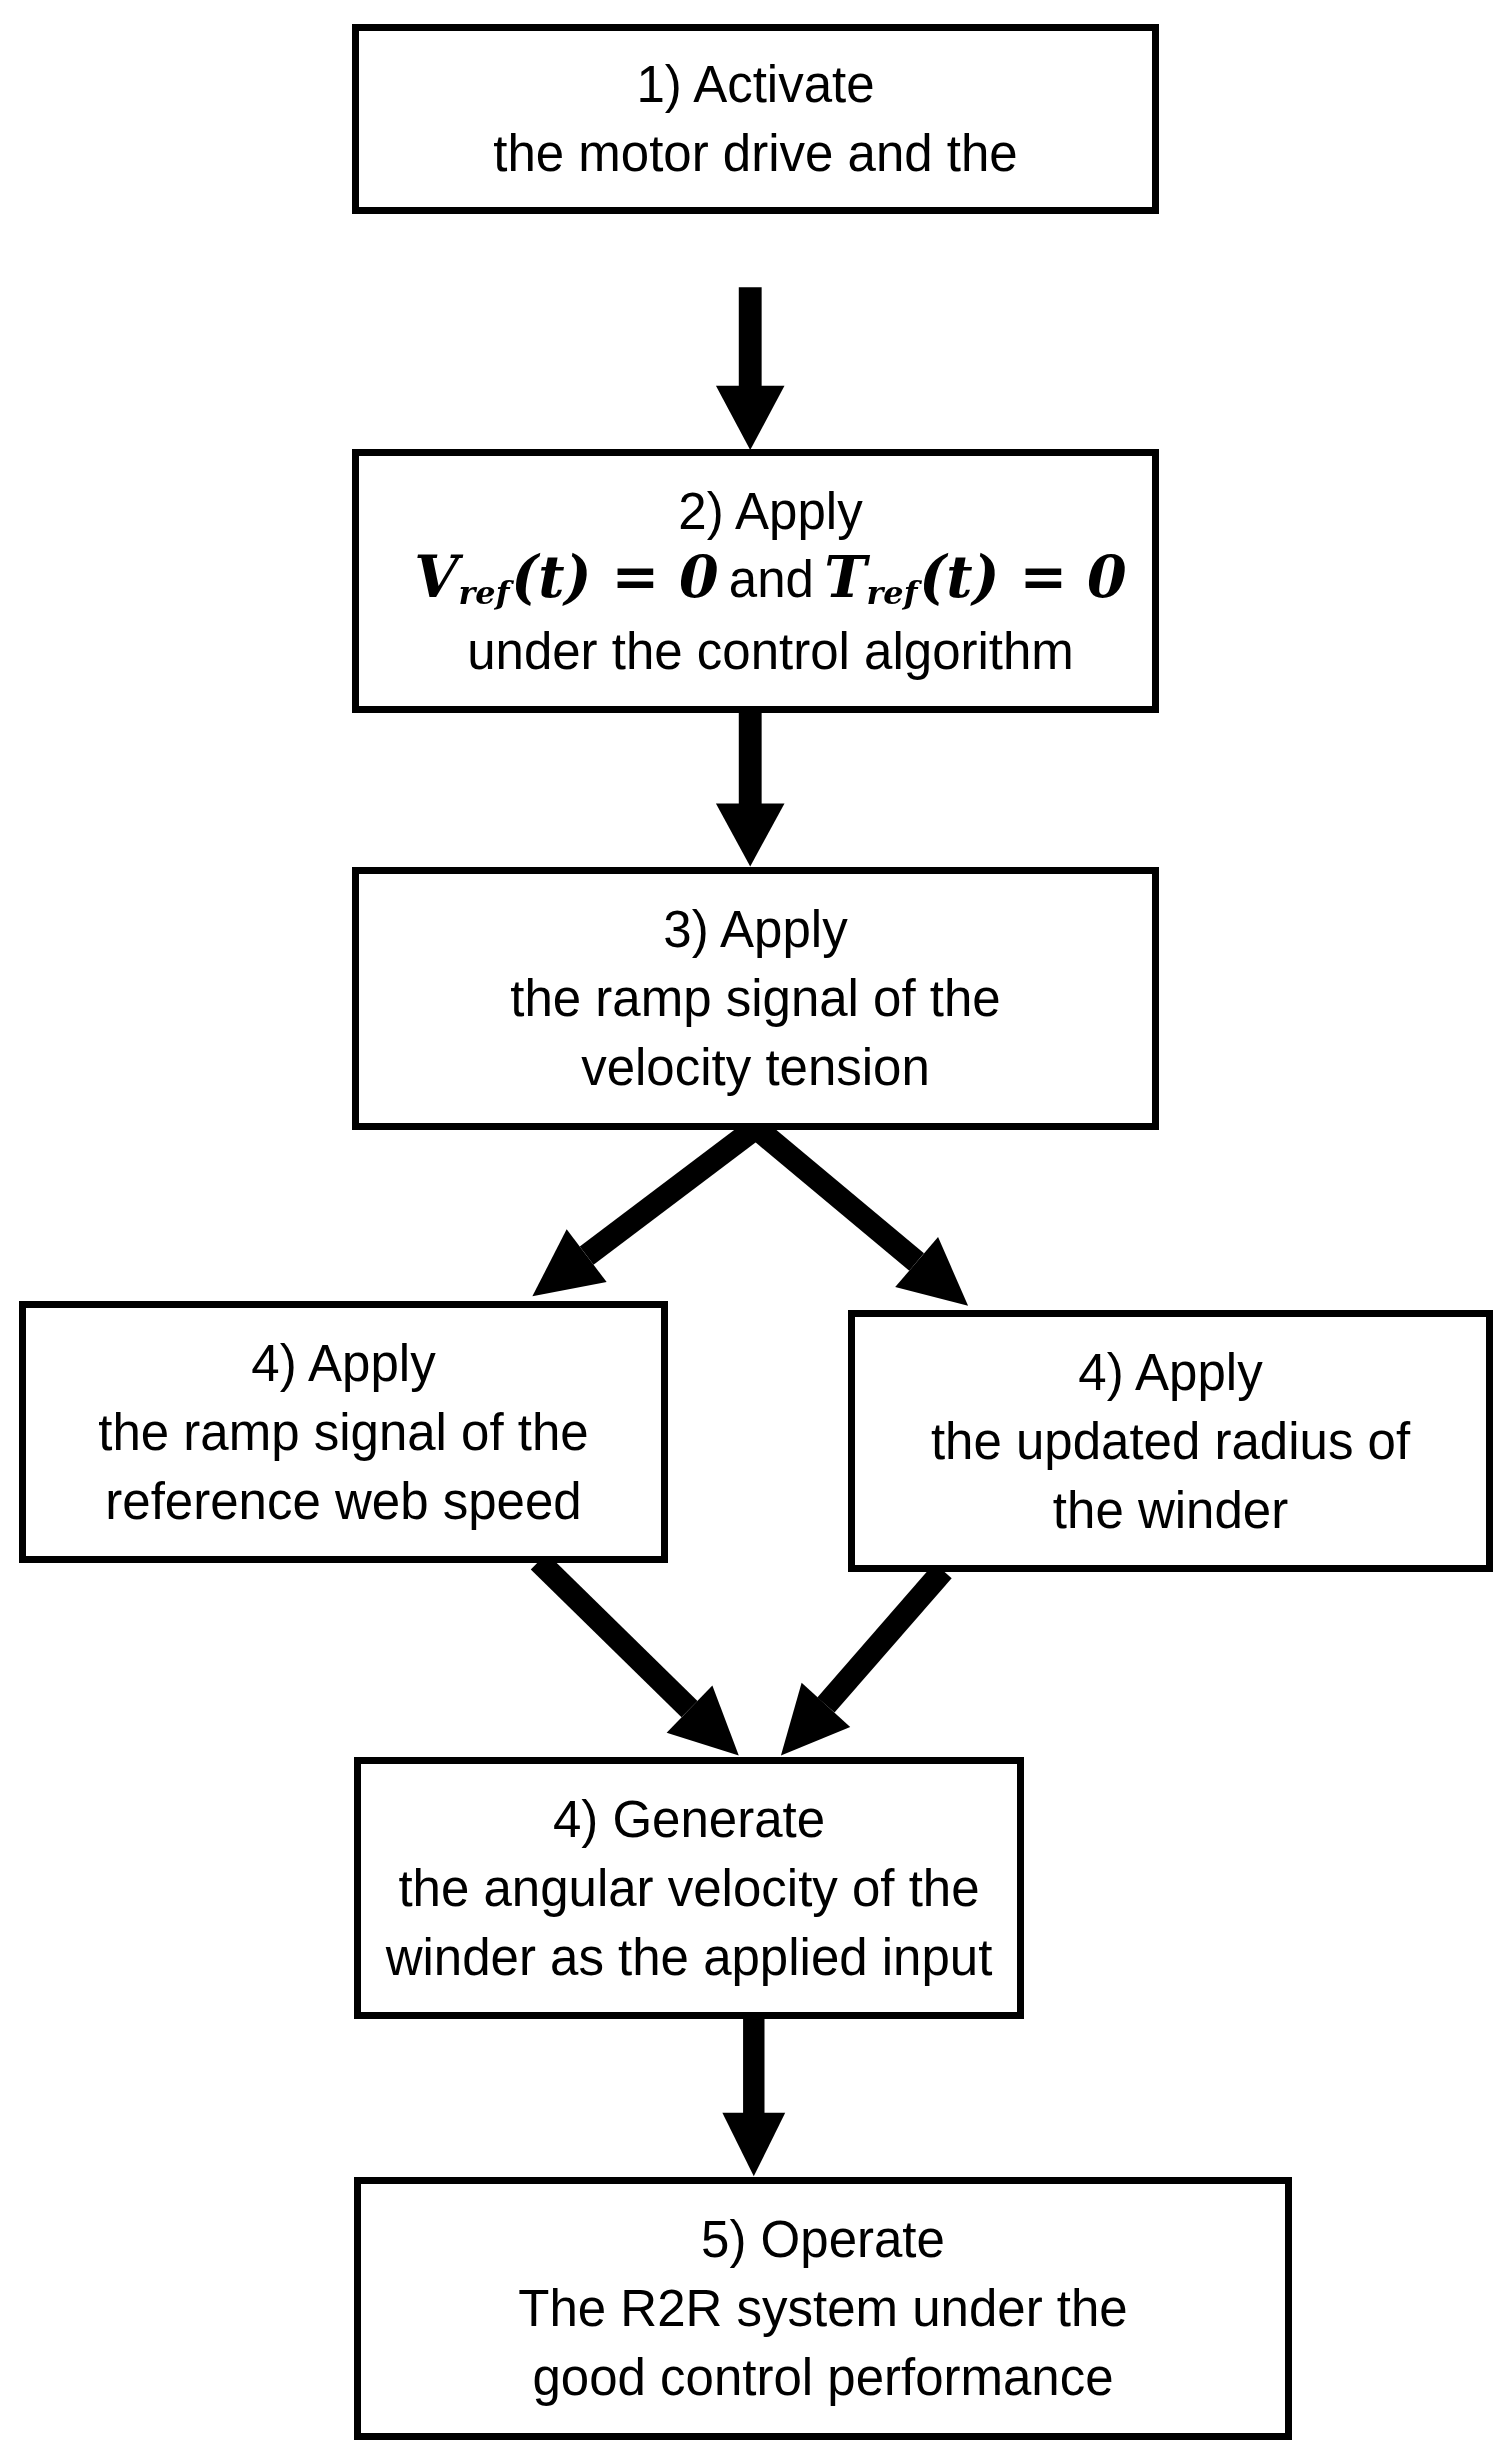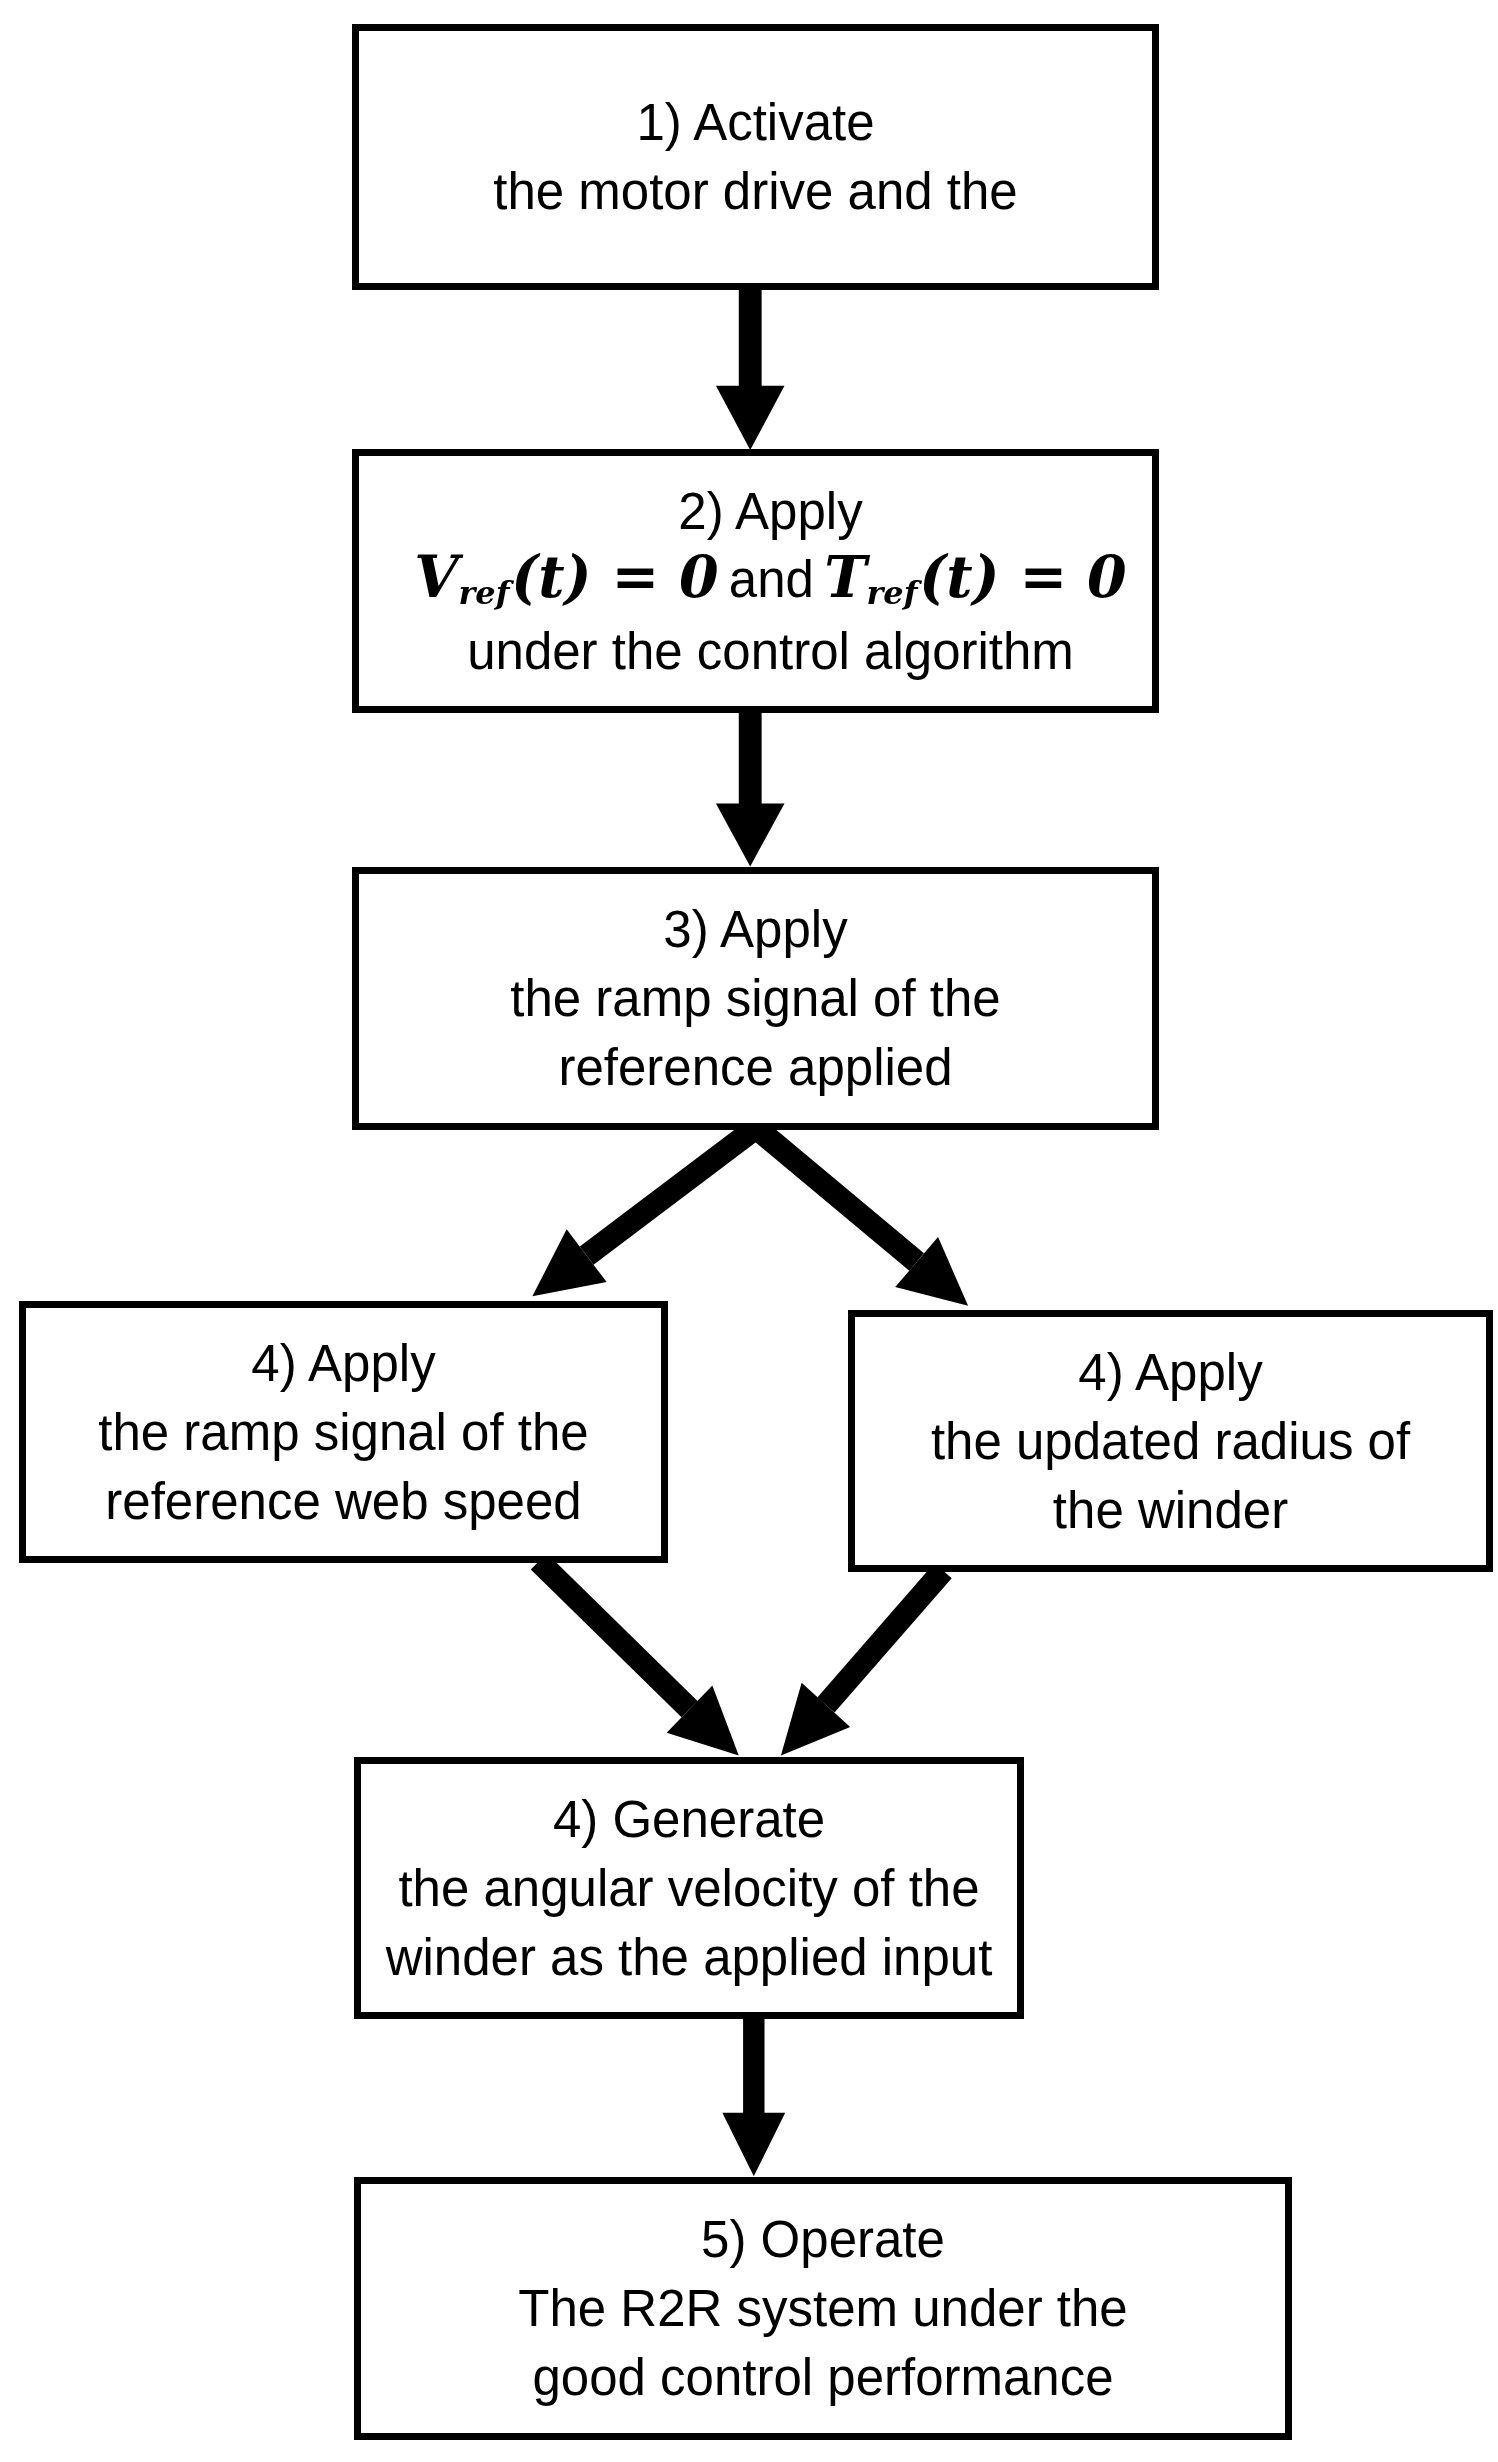--- a/index.html
+++ b/index.html
@@ -29,21 +29,21 @@
     align-items: center;
     justify-content: center;
     text-align: center;
     font-size: 51px;
     line-height: 69px;
     font-weight: 400;
     color: #000000;
   }
   .box .line { white-space: nowrap; }
 
-  #box-step1 { left: 352px; top: 23.6px;   width: 807px; height: 266px; }
+  #box-step1 { left: 352px; top: 23.6px;   width: 807px; height: 190px; }
   #box-step2 { left: 352px; top: 449px;  width: 807px; height: 264px; padding-left: 30px; }
   #box-step3 { left: 352px; top: 867px; width: 807px; height: 263px; }
   #box-step4a{ left: 19px;  top: 1301px; width: 649px;  height: 262px; }
   #box-step4b{ left: 848px;top: 1310px; width: 645px;  height: 262px; }
   #box-step4c{ left: 354px; top: 1757px; width: 670px; height: 262px; }
   #box-step5 { left: 354px; top: 2177px; width: 938px; height: 263px; }
 
   .formula {
     font-family: "DejaVu Serif", "Liberation Serif", serif;
     font-style: italic;
@@ -116,21 +116,21 @@
 
   <div class="box" id="box-step2">
     <div class="line">2) Apply</div>
     <div class="line formula"><span class="mvar">V</span><span class="msub">ref</span><span class="mrest">(t) = 0</span><span class="mconj">and</span><span class="mvar">T</span><span class="msub">ref</span><span class="mrest">(t) = 0</span></div>
     <div class="line">under the control algorithm</div>
   </div>
 
   <div class="box" id="box-step3">
     <div class="line">3) Apply</div>
     <div class="line">the ramp signal of the</div>
-    <div class="line">reference applied</div>
+    <div class="line">velocity tension</div>
   </div>
 
   <div class="box" id="box-step4a">
     <div class="line">4) Apply</div>
     <div class="line">the ramp signal of the</div>
     <div class="line">reference web speed</div>
   </div>
 
   <div class="box" id="box-step4b">
     <div class="line">4) Apply</div>

